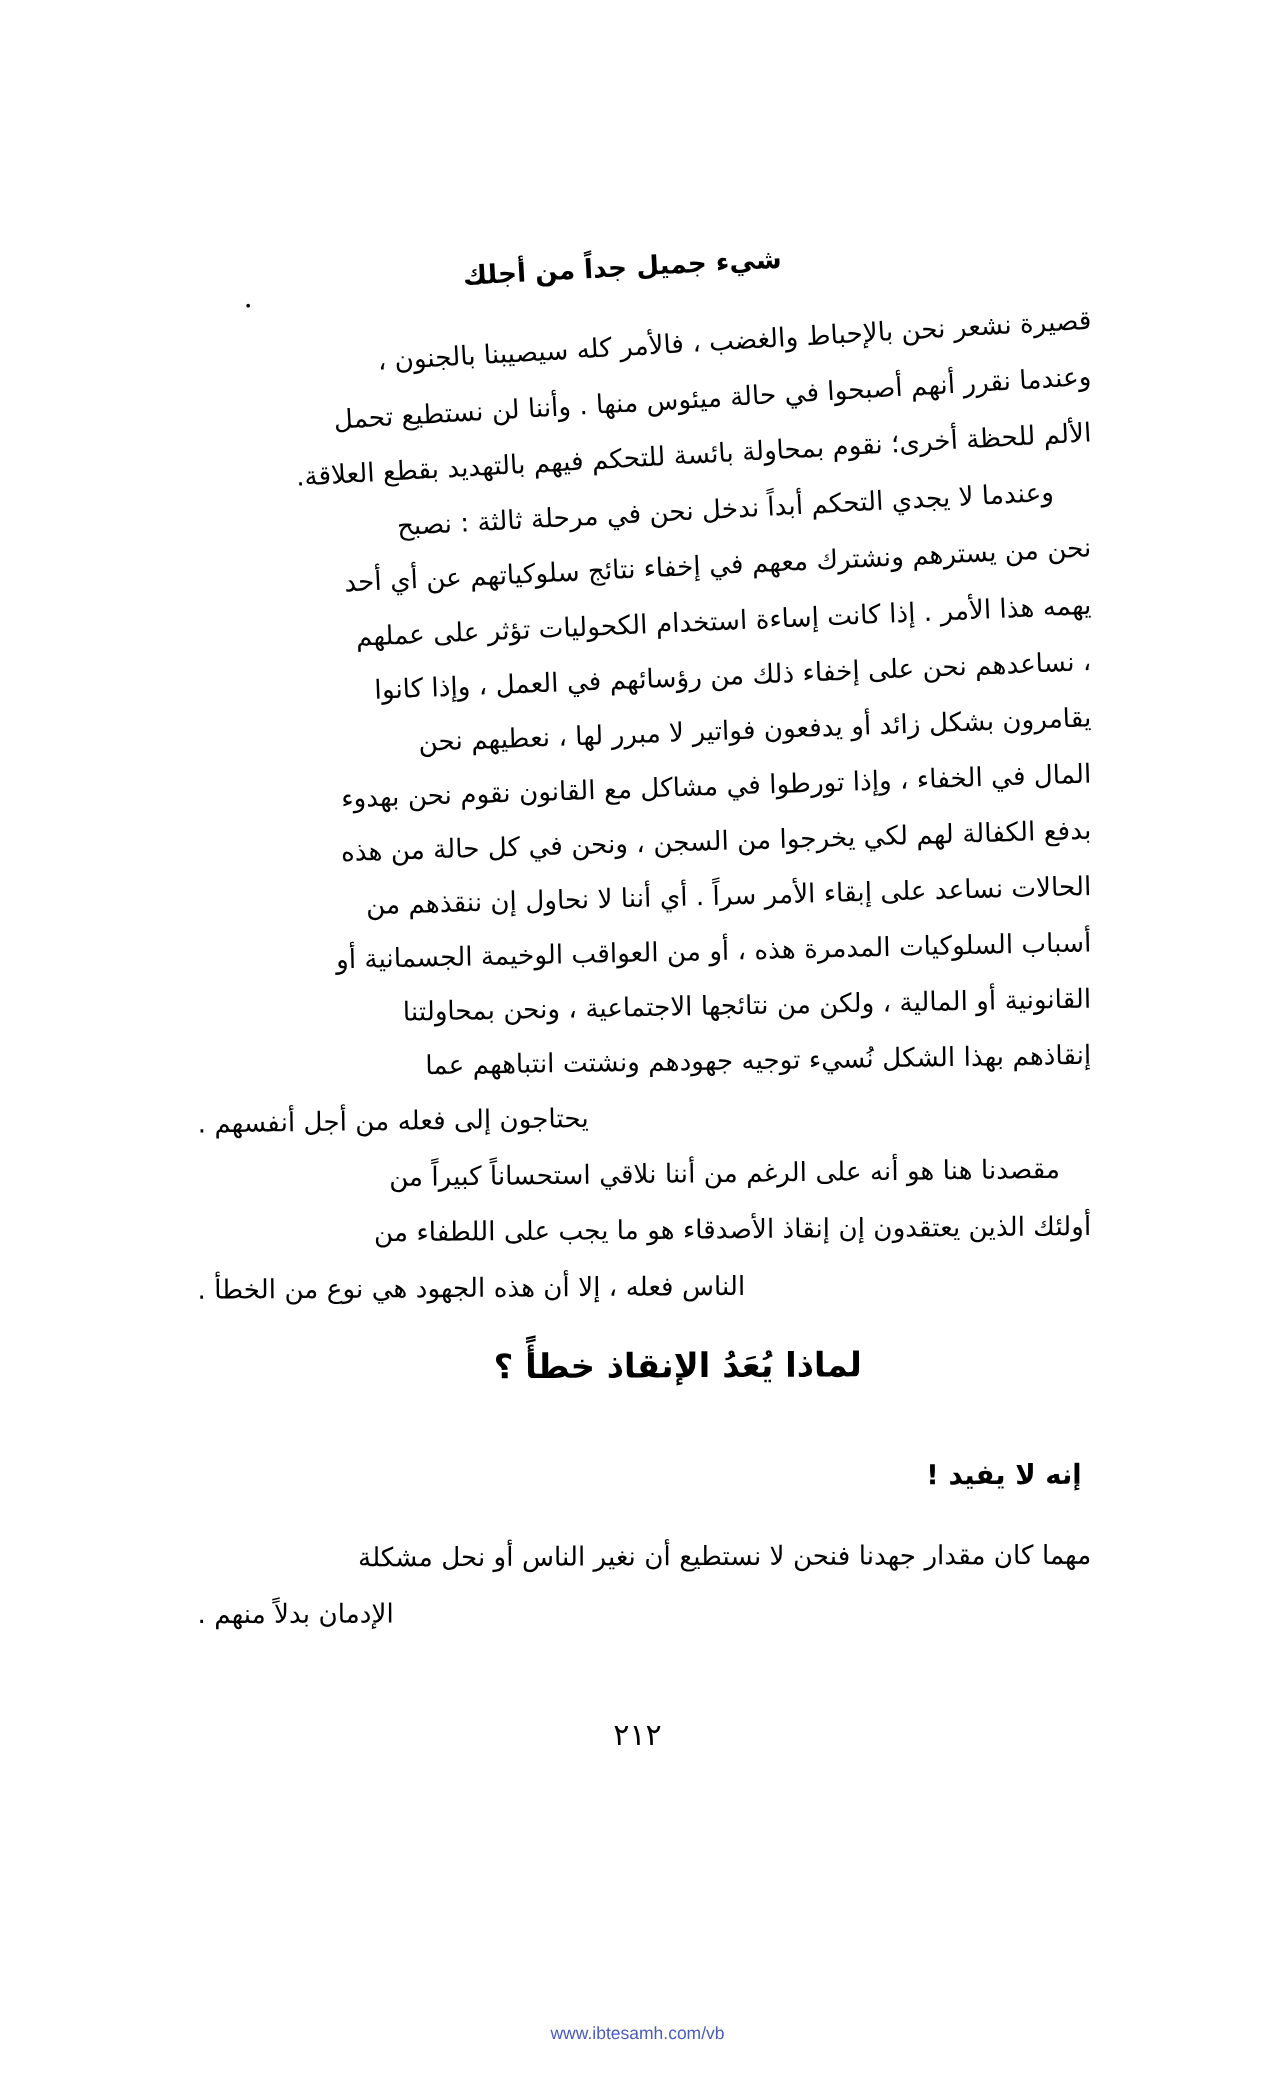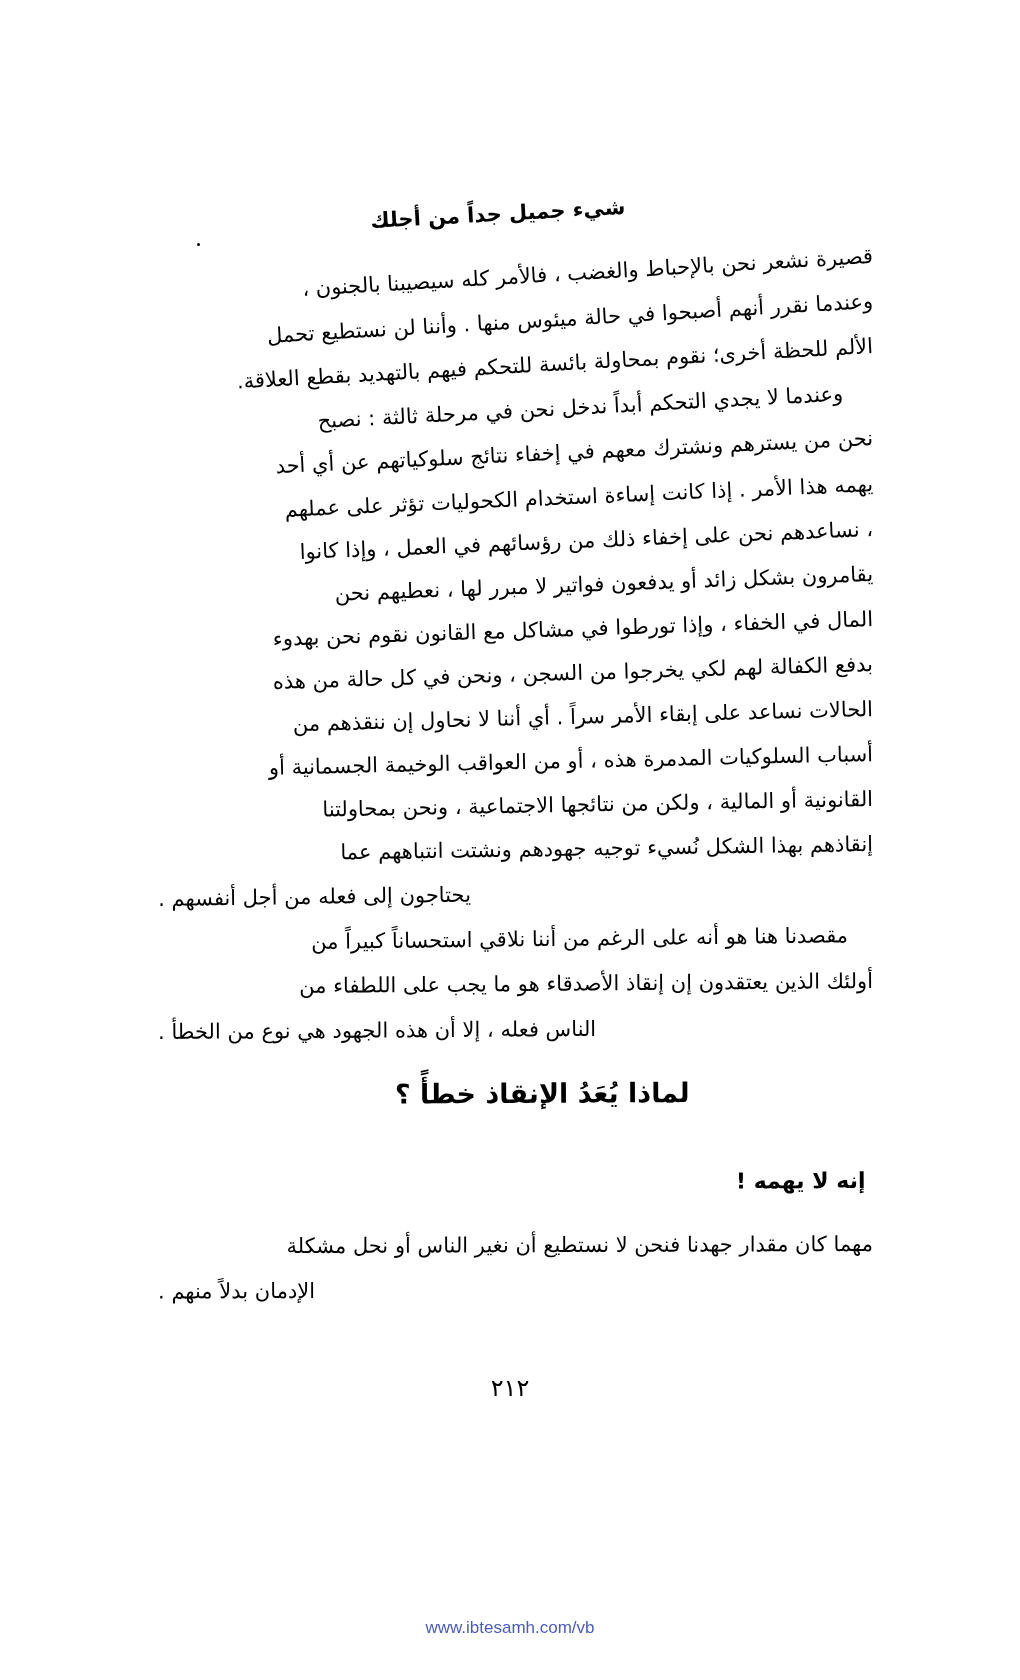--- a/index.html
+++ b/index.html
@@ -73,21 +73,21 @@
     color: #000000;
     letter-spacing: 2px;
     margin-top: 16px;
   }
 
   .watermark {
     position: absolute;
     left: 0;
     right: 0;
     text-align: center;
-    font-size: 17px;
+    font-size: 14px;
     font-family: "Liberation Sans", sans-serif;
     direction: ltr;
   }
 
   .speck {
     position: absolute;
     background: #000000;
     border-radius: 50%;
   }
 </style>
@@ -116,21 +116,21 @@
     <div class="line" style="right:147px; top:789px; width:715px; text-align:right; transform: rotate(-1.1deg);">القانونية أو المالية ، ولكن من نتائجها الاجتماعية ، ونحن بمحاولتنا</div>
     <div class="line" style="right:147px; top:834px; width:715px; text-align:right; transform: rotate(-0.9deg); letter-spacing:0.5px;">إنقاذهم بهذا الشكل نُسيء توجيه جهودهم ونشتت انتباههم عما</div>
     <div class="line" style="right:147px; top:879px; width:715px; text-align:left; transform: rotate(-0.8deg);">يحتاجون إلى فعله من أجل أنفسهم .</div>
 
     <div class="line" style="right:147px; top:925px; width:715px; text-align:right; transform: rotate(-0.7deg); padding-right:25px; box-sizing:border-box;">مقصدنا هنا هو أنه على الرغم من أننا نلاقي استحساناً كبيراً من</div>
     <div class="line" style="right:147px; top:971px; width:715px; text-align:right; transform: rotate(-0.5deg);">أولئك الذين يعتقدون إن إنقاذ الأصدقاء هو ما يجب على اللطفاء من</div>
     <div class="line" style="right:147px; top:1017px; width:715px; text-align:left; transform: rotate(-0.4deg);">الناس فعله ، إلا أن هذه الجهود هي نوع من الخطأ .</div>
 
     <div class="bold-heading" style="right:330px; top:1077px; transform: rotate(-0.3deg); transform-origin:right center;">لماذا يُعَدُ الإنقاذ خطأً ؟</div>
 
-    <div class="sub-heading" style="right:155px; top:1168px; transform: rotate(-0.2deg); transform-origin:right center;">إنه لا يهمه !</div>
+    <div class="sub-heading" style="right:155px; top:1168px; transform: rotate(-0.2deg); transform-origin:right center;">إنه لا يفيد !</div>
 
     <div class="line" style="right:147px; top:1234px; width:715px; text-align:right; transform: rotate(-0.2deg);">مهما كان مقدار جهدنا فنحن لا نستطيع أن نغير الناس أو نحل مشكلة</div>
     <div class="line" style="right:147px; top:1279px; width:715px; text-align:left; transform: rotate(-0.2deg);">الإدمان بدلاً منهم .</div>
 
     <div class="page-number" style="top:1358px;">٢١٢</div>
 
   </div>
 
   <div class="watermark" style="top: 1618px; color: rgb(74, 91, 189);">www.ibtesamh.com/vb</div>
 </div>

